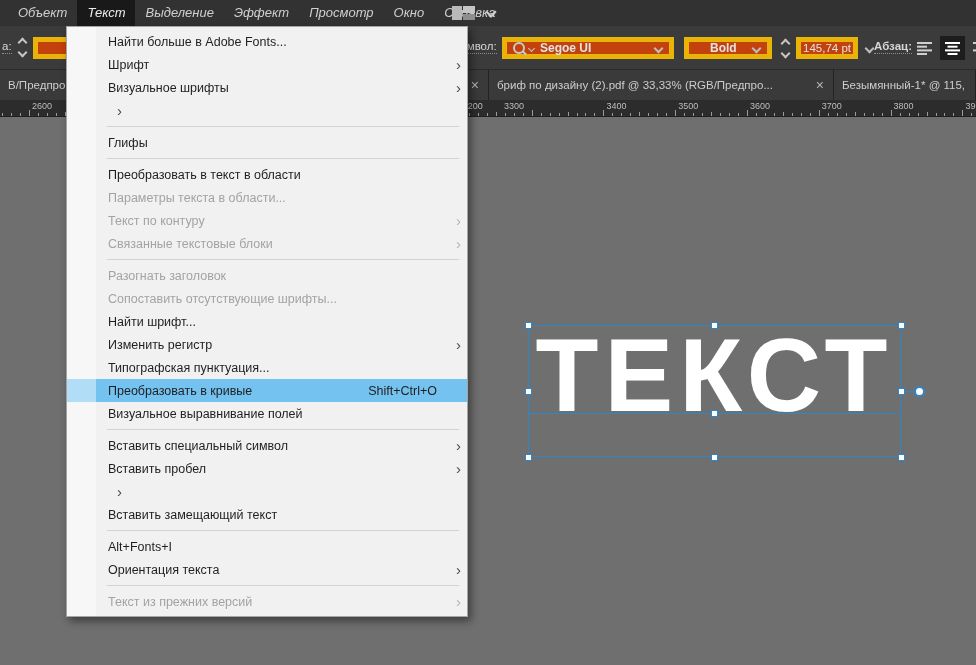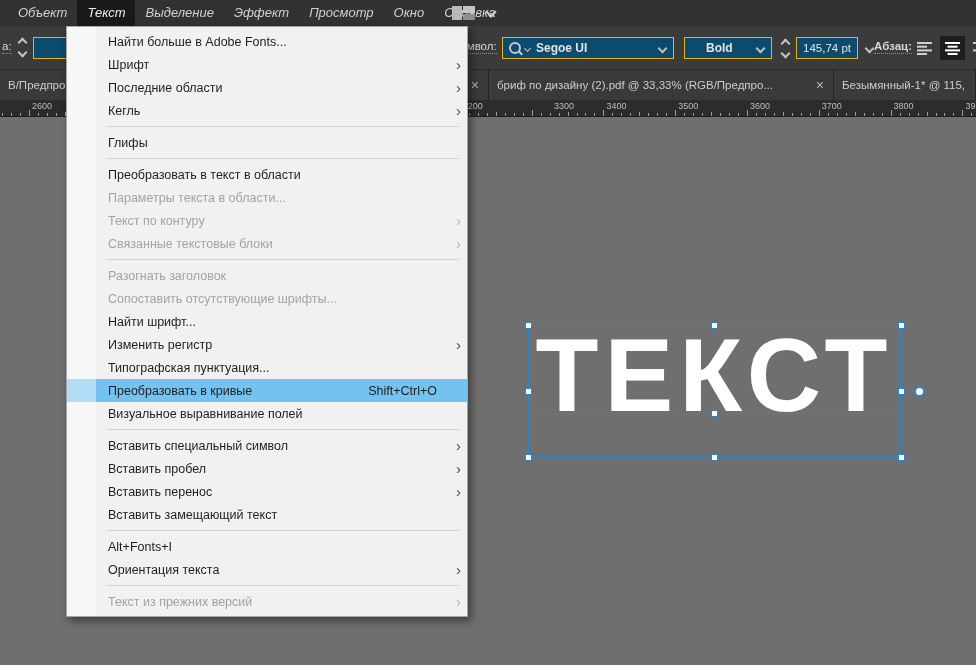--- a/index.html
+++ b/index.html
@@ -16,21 +16,21 @@
   .ws-icon .b{width:12px;height:14px;display:flex;flex-direction:column;gap:1px;}
   .ws-icon .b i{display:block;height:6.5px;background:#8e8e8e;}
   .ws-icon .b i:first-child{background:#c4c4c4;}
   .chev{display:inline-block;width:6px;height:6px;border-right:2px solid #cfcfcf;border-bottom:2px solid #cfcfcf;transform:rotate(45deg);}
   .ws-chev{position:absolute;left:487px;top:8px;}
 
   
   .toolbar{position:absolute;left:0;top:26px;width:976px;height:44px;background:#3b3b3b;
            border-bottom:1px solid #2a2a2a;box-sizing:border-box;z-index:5;}
   .tb-label{position:absolute;color:#d6d6d6;font-size:11.5px;border-bottom:1px dotted #8f8f8f;padding-bottom:1px;white-space:nowrap;}
-  .tb-field{position:absolute;height:22px;background:#0c4a6e;border:1px solid #eab308;box-sizing:border-box;
+  .tb-field{position:absolute;height:22px;background:#c2410c;border:5px solid #eab308;box-sizing:border-box;
             display:flex;align-items:center;color:#e3e3e3;font-size:12px;}
   .tb-field .chev{border-color:#bdbdbd;width:5px;height:5px;margin-left:auto;margin-right:7px;}
   .stepper{position:absolute;width:14px;height:22px;display:flex;flex-direction:column;align-items:center;justify-content:center;gap:3px;}
   .stepper .up{width:5px;height:5px;border-left:2px solid #c4c4c4;border-top:2px solid #c4c4c4;transform:rotate(45deg);}
   .stepper .dn{width:5px;height:5px;border-right:2px solid #c4c4c4;border-bottom:2px solid #c4c4c4;transform:rotate(45deg);}
   .mag{position:relative;width:8px;height:8px;border:2px solid #c9c9c9;border-radius:50%;margin:0 4px 0 6px;}
   .mag::after{content:"";position:absolute;width:5px;height:2px;background:#c9c9c9;right:-4px;bottom:-2px;transform:rotate(45deg);}
   .mag-chev{width:4px;height:4px;border-right:1.5px solid #c9c9c9;border-bottom:1.5px solid #c9c9c9;transform:rotate(45deg);margin-right:6px;}
   .align-btn{position:absolute;top:10px;width:25px;height:24px;display:flex;align-items:center;justify-content:center;}
   .align-btn.active{background:#1d1d1d;}
@@ -234,21 +234,21 @@
     <div class="tick" style="height: 6px; left: 459.8px;"></div>
     <div class="tick-label" style="left: 462.8px;">3200</div>
     <div class="tick" style="height: 3px; left: 468.8px;"></div>
     <div class="tick" style="height: 3px; left: 477.8px;"></div>
     <div class="tick" style="height: 3px; left: 486.7px;"></div>
     <div class="tick" style="height: 4px; left: 495.7px;"></div>
     <div class="tick" style="height: 3px; left: 504.7px;"></div>
     <div class="tick" style="height: 3px; left: 513.6px;"></div>
     <div class="tick" style="height: 3px; left: 522.6px;"></div>
     <div class="tick" style="height: 6px; left: 531.6px;"></div>
-    <div class="tick-label" style="left: 554px;">3300</div>
+    <div class="tick-label" style="left: 504px;">3300</div>
     <div class="tick" style="height: 3px; left: 540.6px;"></div>
     <div class="tick" style="height: 3px; left: 549.5px;"></div>
     <div class="tick" style="height: 3px; left: 558.5px;"></div>
     <div class="tick" style="height: 4px; left: 567.5px;"></div>
     <div class="tick" style="height: 3px; left: 576.5px;"></div>
     <div class="tick" style="height: 3px; left: 585.4px;"></div>
     <div class="tick" style="height: 3px; left: 594.4px;"></div>
     <div class="tick" style="height: 6px; left: 603.4px;"></div>
     <div class="tick-label" style="left: 606.4px;">3400</div>
     <div class="tick" style="height: 3px; left: 612.4px;"></div>
@@ -323,25 +323,24 @@
   <div id="menu-items">
       <div class="menu-item">
         <span class="mi-label">Найти больше в Adobe Fonts...</span>
         <span class="mi-arrow"></span>
       </div>
       <div class="menu-item">
         <span class="mi-label">Шрифт</span>
         <span class="mi-arrow">›</span>
       </div>
       <div class="menu-item">
-        <span class="mi-label">Последние области</span>
-        <span class="mi-arrow">›</span>
-      </div>
-      <div class="menu-item">
-        <span class="mi-label">Кегль</span>
+        <span class="mi-label">Визуальное шрифты</span>
+        <span class="mi-arrow">›</span>
+      </div>
+      <div class="menu-item">
         <span class="mi-arrow">›</span>
       </div>
       <div class="menu-sep"></div>
       <div class="menu-item">
         <span class="mi-label">Глифы</span>
         <span class="mi-arrow"></span>
       </div>
       <div class="menu-sep"></div>
       <div class="menu-item">
         <span class="mi-label">Преобразовать в текст в области</span>
@@ -392,21 +391,20 @@
       <div class="menu-sep"></div>
       <div class="menu-item">
         <span class="mi-label">Вставить специальный символ</span>
         <span class="mi-arrow">›</span>
       </div>
       <div class="menu-item">
         <span class="mi-label">Вставить пробел</span>
         <span class="mi-arrow">›</span>
       </div>
       <div class="menu-item">
-        <span class="mi-label">Вставить перенос</span>
         <span class="mi-arrow">›</span>
       </div>
       <div class="menu-item">
         <span class="mi-label">Вставить замещающий текст</span>
         <span class="mi-arrow"></span>
       </div>
       <div class="menu-sep"></div>
       <div class="menu-item">
         <span class="mi-short">Alt+Fonts+I</span>
         <span class="mi-arrow"></span>

